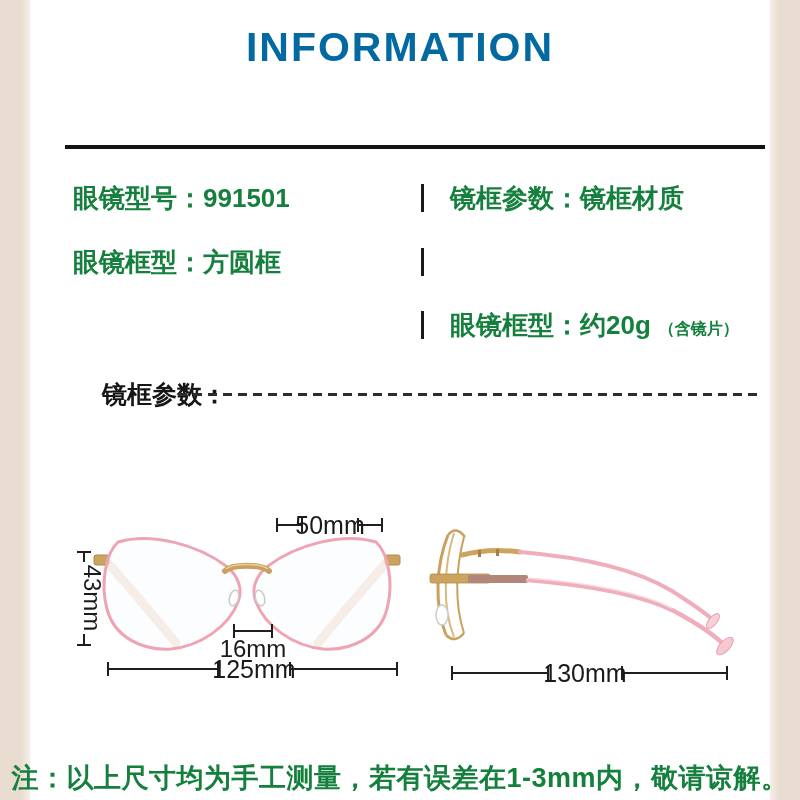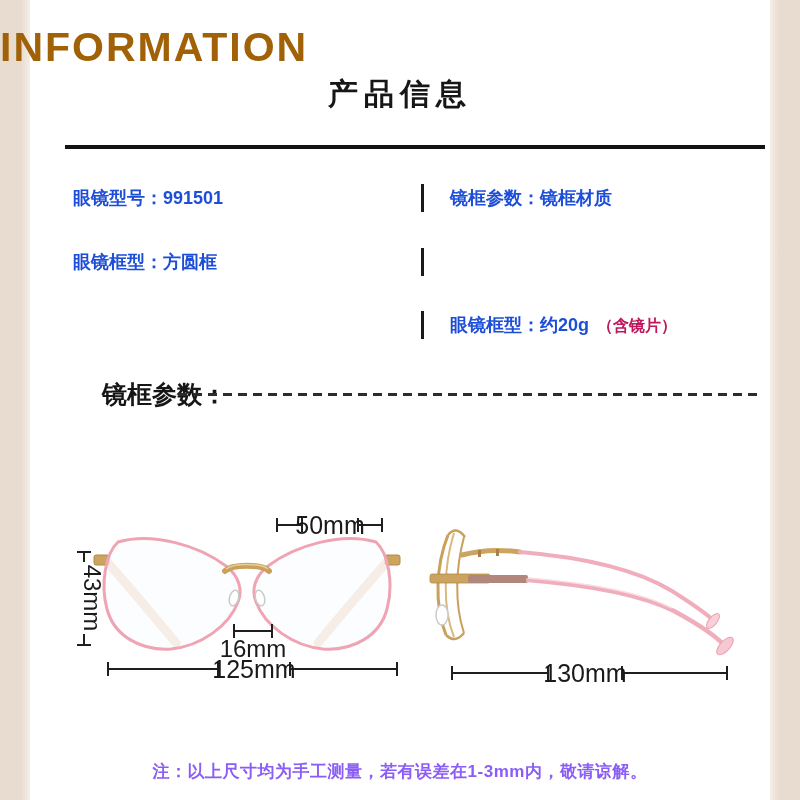--- a/index.html
+++ b/index.html
@@ -5,54 +5,53 @@
   html,body{margin:0;padding:0;background:#fff;}
   .page{
     position:relative;width:800px;height:800px;overflow:hidden;
     background:#ffffff;color:#1a1a1a;
     font-family:"Liberation Sans","DejaVu Sans",sans-serif;
   }
   .side-band{position:absolute;top:0;height:800px;width:30px;}
   .side-band.left{left:0;background:linear-gradient(to right,#e8dbcf 0%,#e8dbcf 68%,#f5efe7 100%);}
   .side-band.right{right:0;background:linear-gradient(to left,#e8dbcf 0%,#e8dbcf 68%,#f5efe7 100%);}
 
-  .title{position:absolute;top:24px;left:0;width:100%;text-align:left;
-    font-size:41px;font-weight:700;letter-spacing:2px;color:#a16207;}
+  .title{position:absolute;top:24px;left:0;width:100%;text-align:center;
+    font-size:41px;font-weight:700;letter-spacing:2px;color:#0369a1;}
   .subtitle{position:absolute;top:74px;left:0;width:100%;text-align:center;
     font-size:30px;font-weight:700;letter-spacing:6px;color:#161616;}
   .title-rule{position:absolute;top:145px;left:65px;width:700px;height:4px;background:#131313;}
 
   .spec-row{position:absolute;left:0;width:100%;height:30px;}
   .spec-row.r1{top:183px;} .spec-row.r2{top:247px;} .spec-row.r3{top:310px;}
   .spec-cell{position:absolute;top:0;height:30px;line-height:30px;white-space:nowrap;}
   .spec-cell.lcell{left:73px;} .spec-cell.rcell{left:450px;}
-  .spec-label,.spec-value{font-size:18px;font-weight:700;color:#1d4ed8;}
+  .spec-label,.spec-value{font-size:26px;font-weight:700;color:#15803d;}
   .spec-value{margin-left:0;}
-  .spec-note{font-size:16px;font-weight:600;margin-left:8px;color:#be185d;}
+  .spec-note{font-size:16px;font-weight:600;margin-left:8px;color:#15803d;}
   .col-divider{position:absolute;left:421px;top:1px;width:3px;height:28px;background:#1a1a1a;}
 
   .params-row{position:absolute;top:378px;left:0;width:100%;height:32px;}
   .params-label{position:absolute;left:54px;top:0;font-size:25px;font-weight:700;line-height:32px;color:#161616;white-space:nowrap;margin-left:48px;}
   .params-dashes{position:absolute;left:178px;top:15px;height:3px;width:585px;
     background:repeating-linear-gradient(90deg,#2c2c2c 0 9px,transparent 9px 15px);}
 
   .diagram{position:absolute;left:50px;top:495px;width:700px;height:200px;}
   .footnote{position:absolute;top:760px;left:0;width:100%;text-align:center;
-    font-size:17px;font-weight:700;color:#8b5cf6;letter-spacing:0.5px;}
+    font-size:27px;font-weight:700;color:#15803d;letter-spacing:0.5px;}
 </style>
 </head>
 <body>
 
 <div class="page">
 
   <div class="side-band left"></div>
   <div class="side-band right"></div>
 
   <div class="title">INFORMATION</div>
-  <div class="subtitle">产品信息</div>
   <div class="title-rule"></div>
 
   <div class="spec-row r1">
     <div class="spec-cell lcell">
       <span class="spec-label">眼镜型号：</span><span class="spec-value">991501</span>
     </div>
     <div class="col-divider"></div>
     <div class="spec-cell rcell">
       <span class="spec-label">镜框参数：</span><span class="spec-value">镜框材质</span>
     </div>

